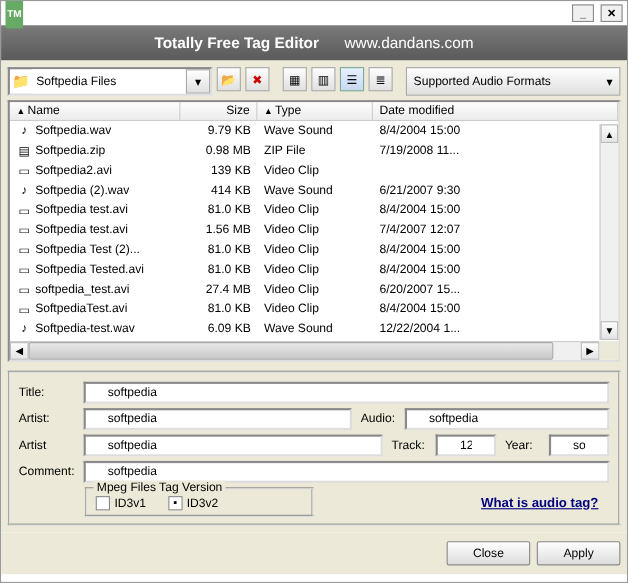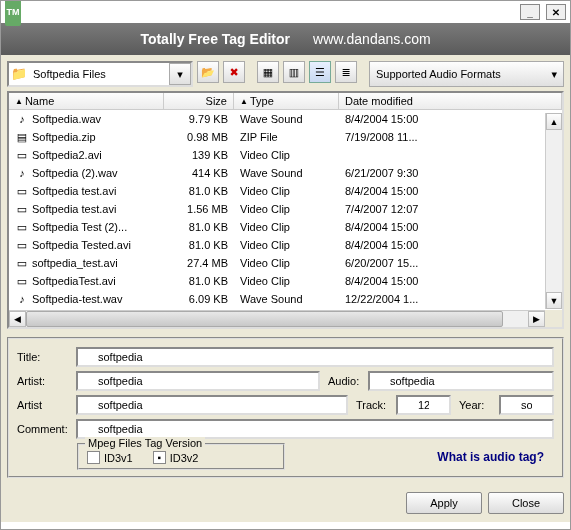--- a/index.html
+++ b/index.html
@@ -46,21 +46,21 @@
 .lbl2 { width: 40px; text-align: left; font-size: 11px; padding-left: 4px;}
 .txt { border: 2px inset #ddd; padding: 2px 20px; font-size: 11px; background: #fff; font-family: inherit; }
 .txt.full { flex: 1; }
 .txt.w60 { width: 55px; }
 .mpeg-group { border: 2px groove #ddd; padding: 6px 8px 4px 8px; position: relative; margin-left: 60px; width: 208px; display: inline-block;}
 .mpeg-group .legend { position: absolute; top: -8px; left: 6px; background: #ece9d8; padding: 0 3px; font-size: 11px; }
 .checks { display: flex; gap: 20px; }
 .chk-wrap { display: flex; align-items: center; gap: 4px; font-size: 11px; cursor: pointer;}
 .chk { width: 13px; height: 13px; border: 1px solid #888; background: #fff; display:flex;align-items:center;justify-content:center;font-size:10px;}
 .link-row { display: flex; align-items: center; }
-.audiolink { margin-left: auto; margin-right: 10px; color: #000080; font-weight: bold; font-size: 12px; cursor: pointer; }
+.audiolink { margin-left: auto; margin-right: 10px; color: #000080; text-decoration: underline; font-weight: bold; font-size: 12px; cursor: pointer; }
 .bottom-btns { display: flex; padding: 8px 6px; gap: 6px; }
 .btn { border: 1px solid #888; background: linear-gradient(#fefefe,#ddd); padding: 4px 0; width: 76px; text-align: center; cursor: pointer; font-size: 11px; border-radius: 2px;}
 .spacer { flex: 1; }
 .sort-arrow { font-size: 8px; }
 .content-bg { background: #ece9d8; }
 </style>
 </head>
 <body>
 
 <div class="titlebar">
@@ -267,15 +267,15 @@
             </label>
         </div>
       </div>
       <a class="audiolink">What is audio tag?</a>
     </div>
   </div>
 </div>
 
 <div class="bottom-btns content-bg">
   <div class="spacer"></div>
+  <div class="btn">Close</div>
   <div class="btn">Apply</div>
-  <div class="btn">Close</div>
 </div>
 
 </body></html>

